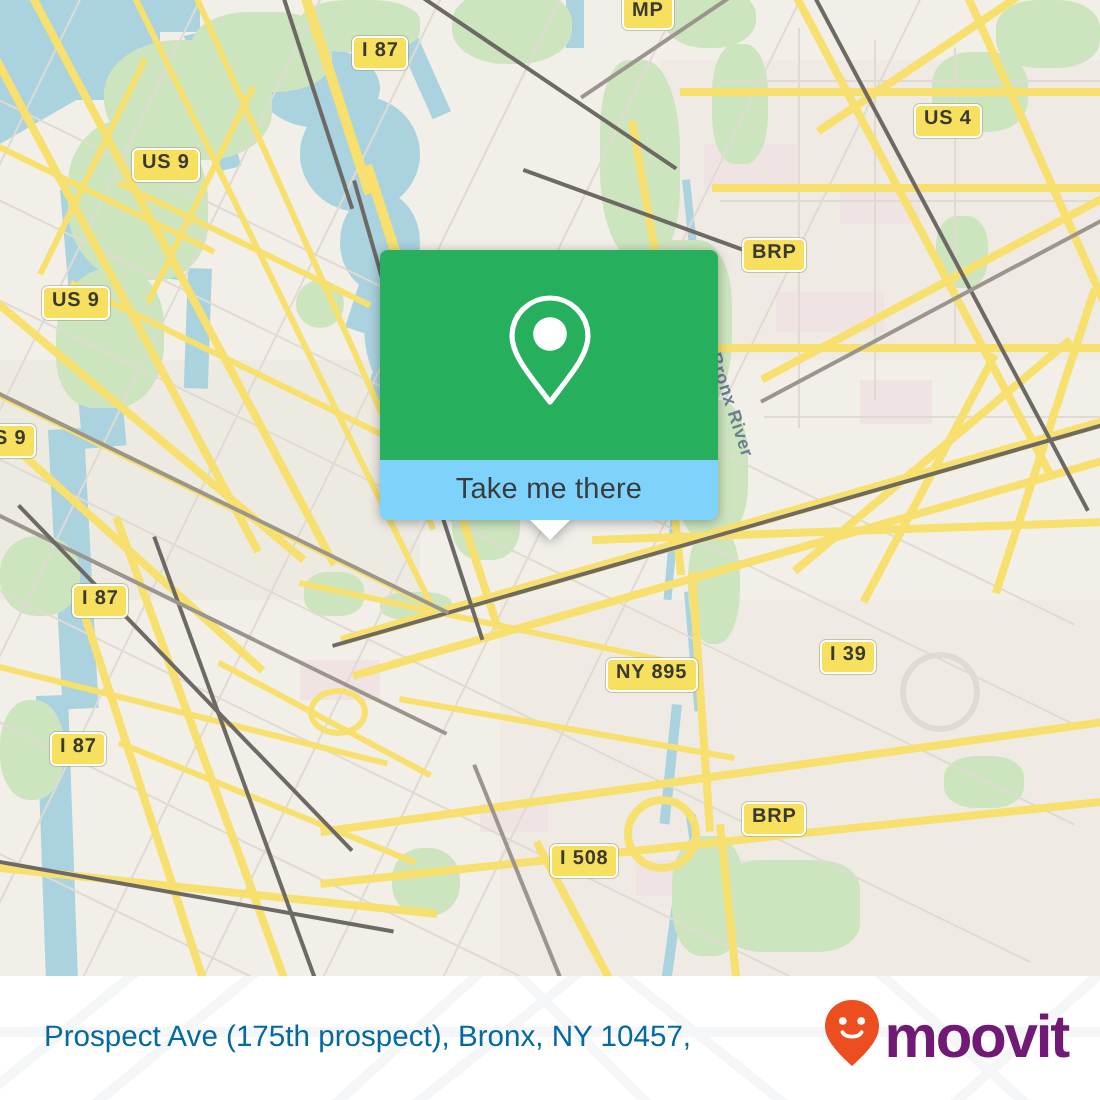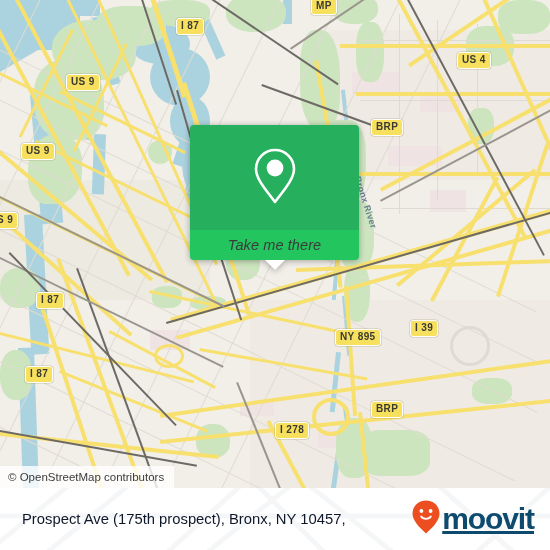--- a/index.html
+++ b/index.html
@@ -65,26 +65,25 @@
     width:169px;
     filter:drop-shadow(0 1px 3px rgba(0,0,0,.33));
   }
   #popup-green{
     background:#26b05d;
     border-radius:4px 4px 0 0;
     height:105px;
     display:flex;align-items:center;justify-content:center;
   }
   #popup-white{
-    background:#22c55e;
+    background:#7dd3fc;
     border-radius:0 0 4px 4px;
     height:30px;
     display:flex;align-items:center;justify-content:center;
     position:relative;
-    font-style:italic;
   }
   #popup-label{
     color:#3b3b3b;
     font-size:14.5px;
     letter-spacing:.1px;
   }
   #popup-tail{
     position:absolute;
     left:50%;top:29.5px;
     margin-left:-10px;
@@ -116,40 +115,39 @@
     overflow:hidden;
   }
   #footer-wm{
     position:absolute;left:0;top:0;width:550px;height:62px;
     opacity:.5;
   }
   #footer-text{
     position:relative;
     margin-left:22px;
     width:370px;
-    color:#0f172a;
+    color:#0369a1;
     font-size:14.8px;
     line-height:21px;
     z-index:2;
   }
   #brand{
     position:absolute;
     right:16px;top:50%;
     transform:translateY(-50%);
     display:flex;align-items:center;
     z-index:2;
   }
   #brand-word{
-    color:#0c4a6e;
+    color:#701a75;
     font-size:30px;
     font-weight:bold;
     letter-spacing:-1.1px;
     margin-left:1px;
     line-height:30px;
-    text-decoration:underline;
   }
 </style>
 </head>
 <body>
 
 <div id="page">
 
   <div id="map">
 
     <div class="layer">
@@ -335,45 +333,42 @@
 
     <div class="layer">
       <div class="shield" style="left:176px;top:18px;">I 87</div>
       <div class="shield" style="left:311px;top:-2px;">MP</div>
       <div class="shield" style="left:457px;top:52px;">US 4</div>
       <div class="shield" style="left:66px;top:74px;">US 9</div>
       <div class="shield" style="left:371px;top:119px;">BRP</div>
       <div class="shield" style="left:21px;top:143px;">US 9</div>
       <div class="shield" style="left:-8px;top:212px;">S 9</div>
       <div class="shield" style="left:36px;top:292px;">I 87</div>
-      <div class="shield" style="left:303px;top:329px;margin-left:32px;">NY 895</div>
+      <div class="shield" style="left:303px;top:329px;">NY 895</div>
       <div class="shield" style="left:410px;top:320px;">I 39</div>
       <div class="shield" style="left:25px;top:366px;">I 87</div>
       <div class="shield" style="left:371px;top:401px;">BRP</div>
-      <div class="shield" style="left:275px;top:422px;">I 278</div>
+      <div class="shield" style="left:275px;top:422px;">I 508</div>
     </div>
 
     <div id="popup">
       <div id="popup-green">
         <span>
           <svg width="46" height="60" viewBox="0 0 46 60" aria-hidden="true">
             <path d="M23 4 C12.5 4 4 12.5 4 23 C4 33 14 44 23 56 C32 44 42 33 42 23 C42 12.5 33.5 4 23 4 Z" fill="none" stroke="#ffffff" stroke-width="2.6" stroke-linejoin="round"></path>
             <circle cx="23" cy="22" r="8.4" fill="#ffffff"></circle>
           </svg>
         </span>
       </div>
       <div id="popup-white">
         <span id="popup-label">Take me there</span>
         <span id="popup-tail"></span>
       </div>
     </div>
 
-    <div id="attrib">
-      <span>© OpenStreetMap contributors</span>
-    </div>
 
   </div>
 
   <div id="footer">
 
     <svg id="footer-wm" viewBox="0 0 550 62" preserveAspectRatio="none">
       <g stroke="#eceef0" stroke-width="5" fill="none">
         <path d="M-20 70 L90 -20"></path>
         <path d="M40 70 L150 -20"></path>
         <path d="M150 80 L260 -20"></path>

